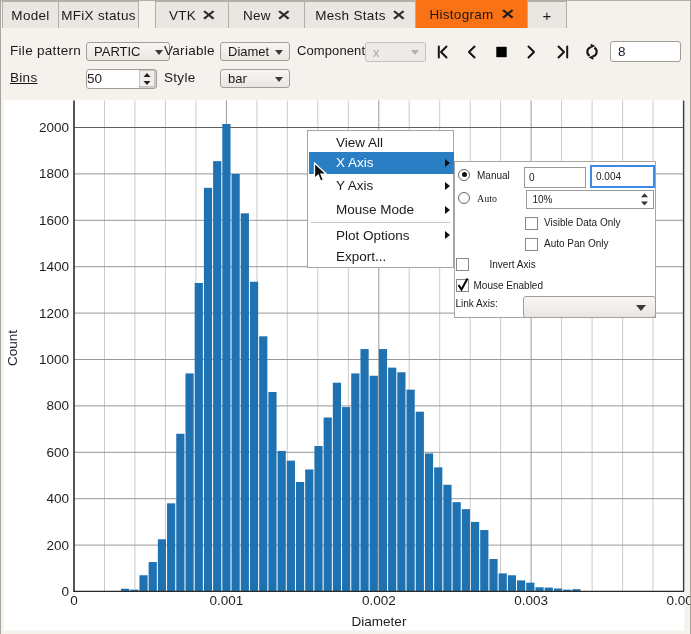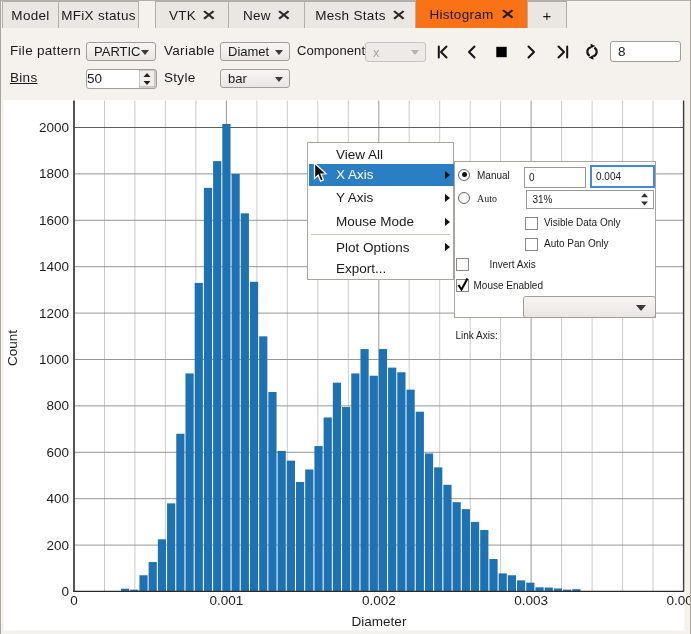--- a/index.html
+++ b/index.html
@@ -14,21 +14,21 @@
         display:flex; align-items:center; justify-content:center; gap:8px; letter-spacing:0.3px; }
 
 .lbl { height:20px; line-height:20px; letter-spacing:0.3px; }
 .combo { background:linear-gradient(#f8f6f4,#e9e6e2); border:1px solid #a39d97; border-radius:3px; }
 .combo .tx { position:absolute; left:7px; top:0; height:100%; display:flex; align-items:center; font-size:13px; }
 .carrow { position:absolute; right:6px; top:50%; margin-top:-2px; width:0; height:0;
           border-left:4.5px solid transparent; border-right:4.5px solid transparent;
           border-top:5px solid #3a3a3a; }
 .field { background:#fff; border:1px solid #a39d97; border-radius:3px; }
 
-#menu { left:306.5px; top:142px; width:147px; height:138px; background:#fff;
+#menu { left:306.5px; top:130px; width:147px; height:138px; background:#fff;
         border:1px solid #aaa59f; z-index:10; }
 #menu .mi { position:absolute; left:28.5px; height:20px; line-height:20px; }
 #hl { position:absolute; left:1px; top:20.5px; width:145px; height:22.5px; background:#2a7fc4; }
 .marr { position:absolute; left:137px; width:0; height:0; border-top:4.5px solid transparent;
         border-bottom:4.5px solid transparent; border-left:5.5px solid #111; }
 #panel { left:454px; top:161px; width:202px; height:157px; background:#fff;
          border:1px solid #aaa59f; z-index:11; font-size:10px; }
 .radio { position:absolute; width:12px; height:12px; border:1px solid #666; border-radius:50%;
          background:#fff; }
 .radio.on::after { content:""; position:absolute; left:2.5px; top:2.5px; width:5px; height:5px;
@@ -156,21 +156,21 @@
 <div class="abs" id="tabline"></div>
 <div class="abs tab" style="left:2px; width:57px;">Model</div>
 <div class="abs tab" style="left:58px; width:81px;">MFiX status</div>
 <div class="abs tab" style="left:155px; width:74px;">VTK <span class="x">✕</span></div>
 <div class="abs tab" style="left:228px; width:77px;">New <span class="x">✕</span></div>
 <div class="abs tab" style="left:304px; width:112px;">Mesh Stats <span class="x">✕</span></div>
 <div class="abs" id="atab">Histogram <span class="x" style="font-weight:bold;font-size:14px;transform:scaleX(1.25)">✕</span></div>
 <div class="abs tab" style="left:527px; width:40px; font-size:15px;">+</div>
 
 <div class="abs lbl" style="left:10px; top:41px;">File pattern</div>
-<div class="abs combo" style="left:86px; top:42px; width:70px; height:19px;">
+<div class="abs combo" style="left:86px; top:42px; width:84px; height:19px;">
     <span class="tx">PARTIC</span>
     <span class="carrow"></span>
   </div>
 <div class="abs lbl" style="left:164px; top:41px;">Variable</div>
 <div class="abs combo" style="left:220px; top:42px; width:70px; height:19px;">
     <span class="tx">Diamet</span>
     <span class="carrow"></span>
   </div>
 <div class="abs lbl" style="left:297px; top:41px; font-size:13px; letter-spacing:0.1px;">Component</div>
 <div class="abs combo" style="left:365px; top:42px; width:61px; height:20px; background:#edeae7; border-color:#c7c3bf;">
@@ -225,37 +225,37 @@
   <span class="marr" style="top:100px;"></span>
 </div>
 
 <div class="abs" id="panel">
   <div class="radio on" style="left:3px; top:6.5px;"></div>
   <div class="ptx" style="left:22px; top:5px;">Manual</div>
   <div class="pfield" style="left:69px; top:5px; width:61.5px; height:21px; line-height:19px; padding-left:4px;">0</div>
   <div class="pfield" style="left:135px; top:3px; width:64.5px; height:23px; line-height:19px; padding-left:4px; border:2px solid #3f8ae0;">0.004</div>
   <div class="radio" style="left:3px; top:30px;"></div>
   <div class="ptx" style="left:22px; top:28px;font-family:Liberation Serif, serif;">Auto</div>
-  <div class="pfield" style="left:70.5px; top:28px; width:128.5px; height:19px; line-height:17px; padding-left:6px;">31%</div>
+  <div class="pfield" style="left:70.5px; top:28px; width:128.5px; height:19px; line-height:17px; padding-left:6px;">10%</div>
   <svg class="abs" style="left:182px; top:29px;" width="16" height="17" viewBox="0 0 16 17">
     <path d="M 4 6.2 L 7.5 2.2 L 11 6.2 Z" fill="#333"></path>
     <path d="M 4 10.4 L 7.5 14.4 L 11 10.4 Z" fill="#333"></path>
   </svg>
   <div class="cb" style="left:70px; top:54.5px;"></div>
   <div class="ptx" style="left:89px; top:52px;">Visible Data Only</div>
   <div class="cb" style="left:70px; top:75.5px;"></div>
   <div class="ptx" style="left:89px; top:73px;text-align:right;">Auto Pan Only</div>
   <div class="cb" style="left:0.5px; top:95.5px;"></div>
   <div class="ptx" style="left:18.5px; top:93.5px;margin-left:16px;">Invert Axis</div>
   <div class="cb" style="left:0.5px; top:116.5px;"></div>
   <svg class="abs" style="left:1px; top:115px;" width="14" height="16" viewBox="0 0 14 16">
     <path d="M 2.5 8 L 5.5 12.5 L 11.5 1.5" stroke="#000" stroke-width="2" fill="none"></path>
   </svg>
   <div class="ptx" style="left:18.5px; top:114.5px;">Mouse Enabled</div>
-  <div class="ptx" style="left:0.5px; top:133px;margin-top:32px;">Link Axis:</div>
+  <div class="ptx" style="left:0.5px; top:133px;">Link Axis:</div>
   <div class="combo" style="position:absolute; left:68px; top:133.5px; width:132.5px; height:22px;">
       <span class="carrow" style="right:9px; border-left-width:5px; border-right-width:5px; border-top-width:6px;"></span>
     </div>
 </div>
 
 <svg class="abs" style="left:312.5px; top:162px; z-index:20" width="16" height="22" viewBox="0 0 16 22">
   <path d="M 1.5 1 L 1.5 16.5 L 5.2 13.2 L 7.6 19.2 L 10.4 18.0 L 8.0 12.2 L 13.0 11.8 Z" fill="#111" stroke="#fff" stroke-width="1.3"></path>
 </svg>
 
 <div class="abs" style="left:0; top:0; width:1px; height:634px; background:#aaa49e; z-index:30"></div>

